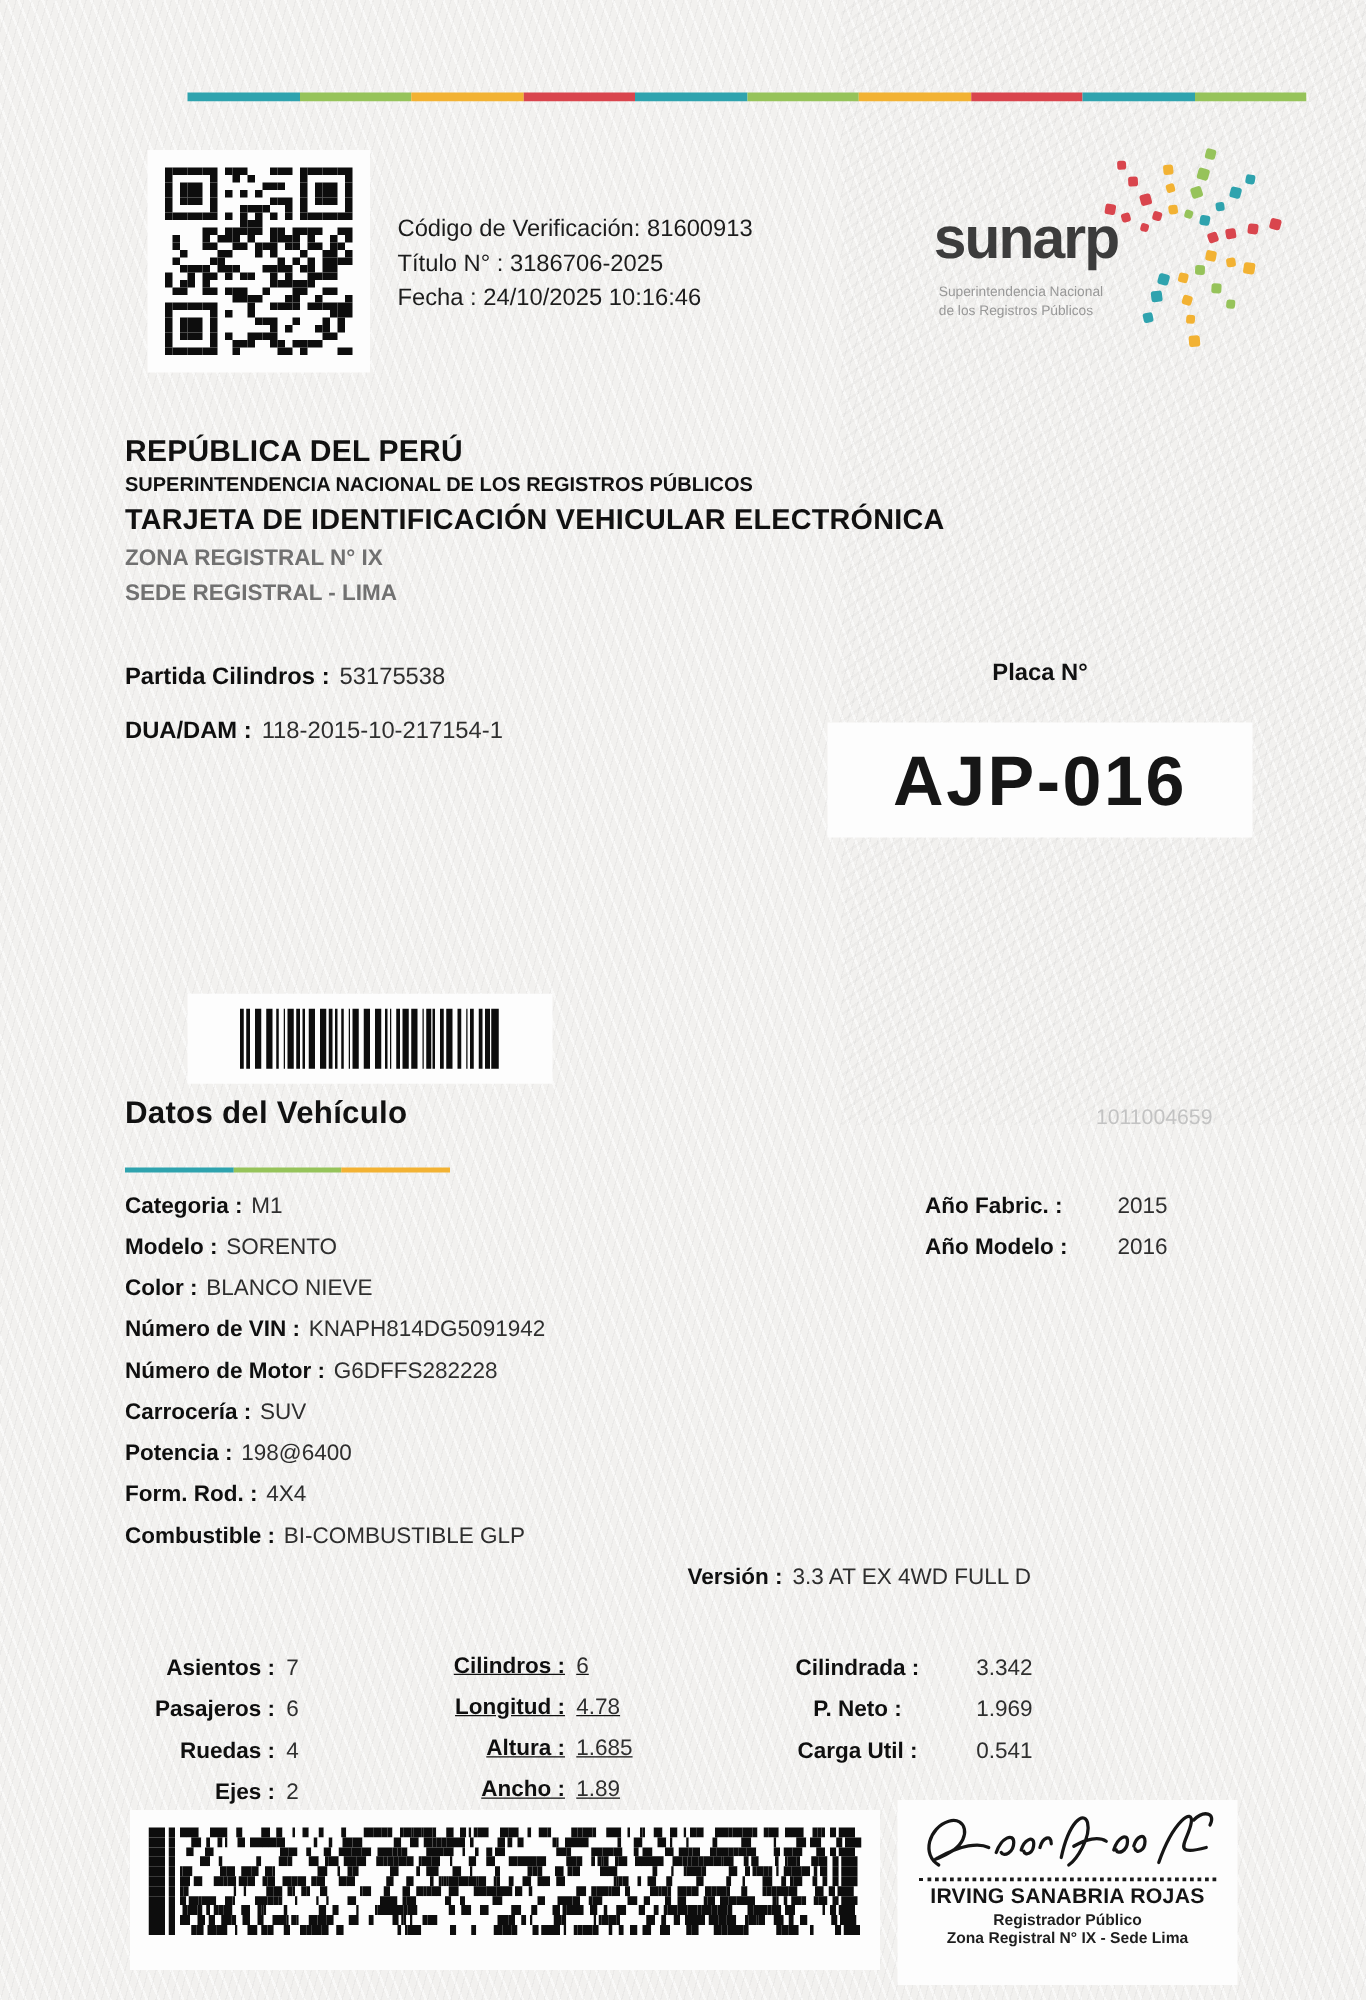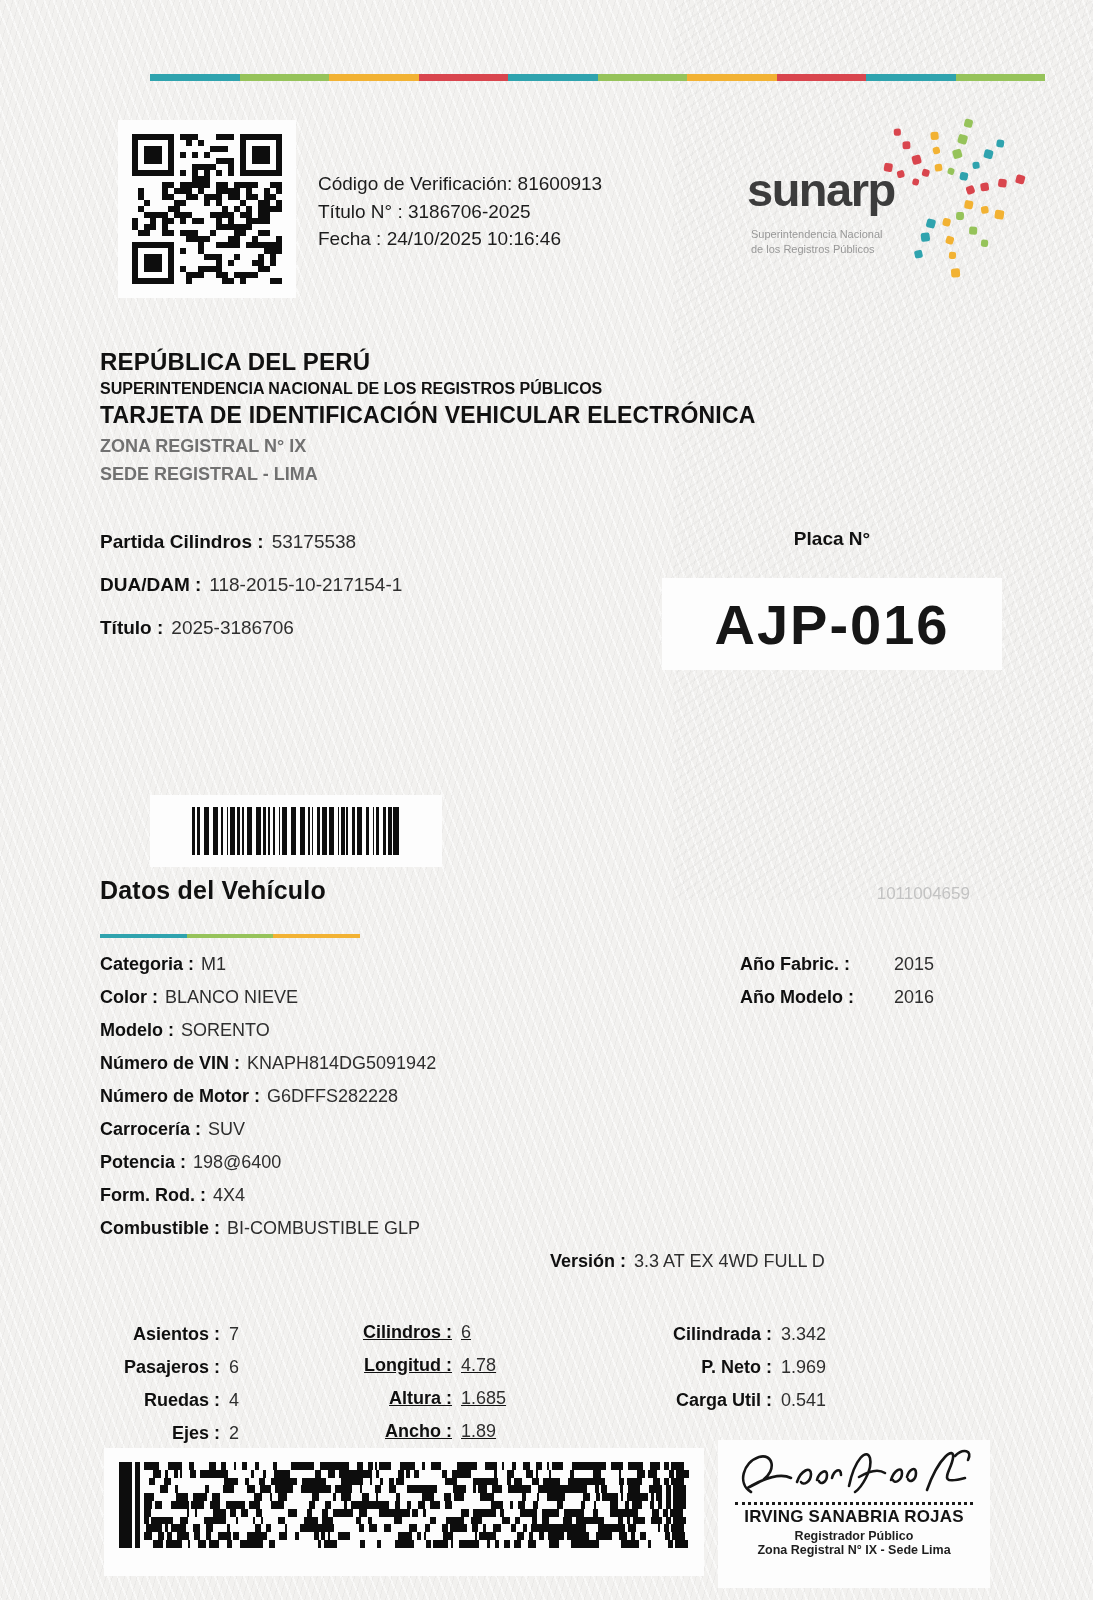--- a/index.html
+++ b/index.html
@@ -66,21 +66,21 @@
   .rrow{height:33px;font-size:18px;line-height:33px;}
   .rrow .lbl{display:inline-block;width:146px;}
   
   .specs1{left:100px;top:1318px;}
   .specs2{left:330px;top:1316px;text-decoration:underline;}
   .specs3{left:600px;top:1318px;}
   .srow{height:33px;font-size:18px;line-height:33px;display:flex;}
   .srow .lbl{text-align:right;}
   .specs1 .lbl{width:120px;}
   .specs2 .lbl{width:122px;}
-  .specs3 .lbl{width:172px;}
+  .specs3 .lbl{width:172px;text-align:center;}
   .srow .val{margin-left:9px;}
   
   .bc2box{left:104px;top:1448px;width:600px;height:128px;display:flex;align-items:flex-start;justify-content:center;}
   .bc2{margin-top:14px;}
   .bc2 .r{display:flex;height:7.8px;}
   .bc2 .r i{display:block;height:100%;}
   
   .sigbox{left:718px;top:1440px;width:272px;height:148px;text-align:center;}
   .sigimg{display:block;margin:4px auto 0 auto;}
   .dotline{width:238px;margin:-6px auto 2px auto;border-bottom:3px dotted #1b1b1b;}
@@ -791,23 +791,20 @@
   <div class="abs doctitle">TARJETA DE IDENTIFICACIÓN VEHICULAR ELECTRÓNICA</div>
   <div class="abs zone">ZONA REGISTRAL N° IX</div>
   <div class="abs sede">SEDE REGISTRAL - LIMA</div>
 
   <div class="abs regblock">
     <div class="regrow">
       <span class="lbl">Partida Cilindros :</span><span class="val">53175538</span>
     </div>
     <div class="regrow">
       <span class="lbl">DUA/DAM :</span><span class="val">118-2015-10-217154-1</span>
-    </div>
-    <div class="regrow">
-      <span class="lbl">Título :</span><span class="val">2025-3186706</span>
     </div>
   </div>
 
   <div class="abs placalbl">Placa N°</div>
   <div class="abs whitebox platebox">
     <span class="platenum">AJP-016</span>
   </div>
 
   <div class="abs whitebox bc1box">
     <div class="bc1" id="bc1">
@@ -885,22 +882,22 @@
   <div class="abs datoshead">Datos del Vehículo</div>
   <div class="abs docnum">1011004659</div>
   <div class="abs datosline" id="datosline">
       <span style="background: rgb(47, 163, 174);"></span>
       <span style="background: rgb(150, 195, 90);"></span>
       <span style="background: rgb(242, 178, 51);"></span>
     </div>
 
   <div class="abs vehrows">
     <div class="vrow"><span class="lbl">Categoria :</span><span class="val">M1</span></div>
+    <div class="vrow"><span class="lbl">Modelo :</span><span class="val">SORENTO</span></div>
     <div class="vrow"><span class="lbl">Color :</span><span class="val">BLANCO NIEVE</span></div>
-    <div class="vrow"><span class="lbl">Modelo :</span><span class="val">SORENTO</span></div>
     <div class="vrow"><span class="lbl">Número de VIN :</span><span class="val">KNAPH814DG5091942</span></div>
     <div class="vrow"><span class="lbl">Número de Motor :</span><span class="val">G6DFFS282228</span></div>
     <div class="vrow"><span class="lbl">Carrocería :</span><span class="val">SUV</span></div>
     <div class="vrow"><span class="lbl">Potencia :</span><span class="val">198@6400</span></div>
     <div class="vrow"><span class="lbl">Form. Rod. :</span><span class="val">4X4</span></div>
     <div class="vrow"><span class="lbl">Combustible :</span><span class="val">BI-COMBUSTIBLE GLP</span></div>
     <div class="version"><span class="lbl">Versión :</span><span class="val">3.3 AT EX 4WD FULL D</span></div>
   </div>
 
   <div class="abs rightcol">

